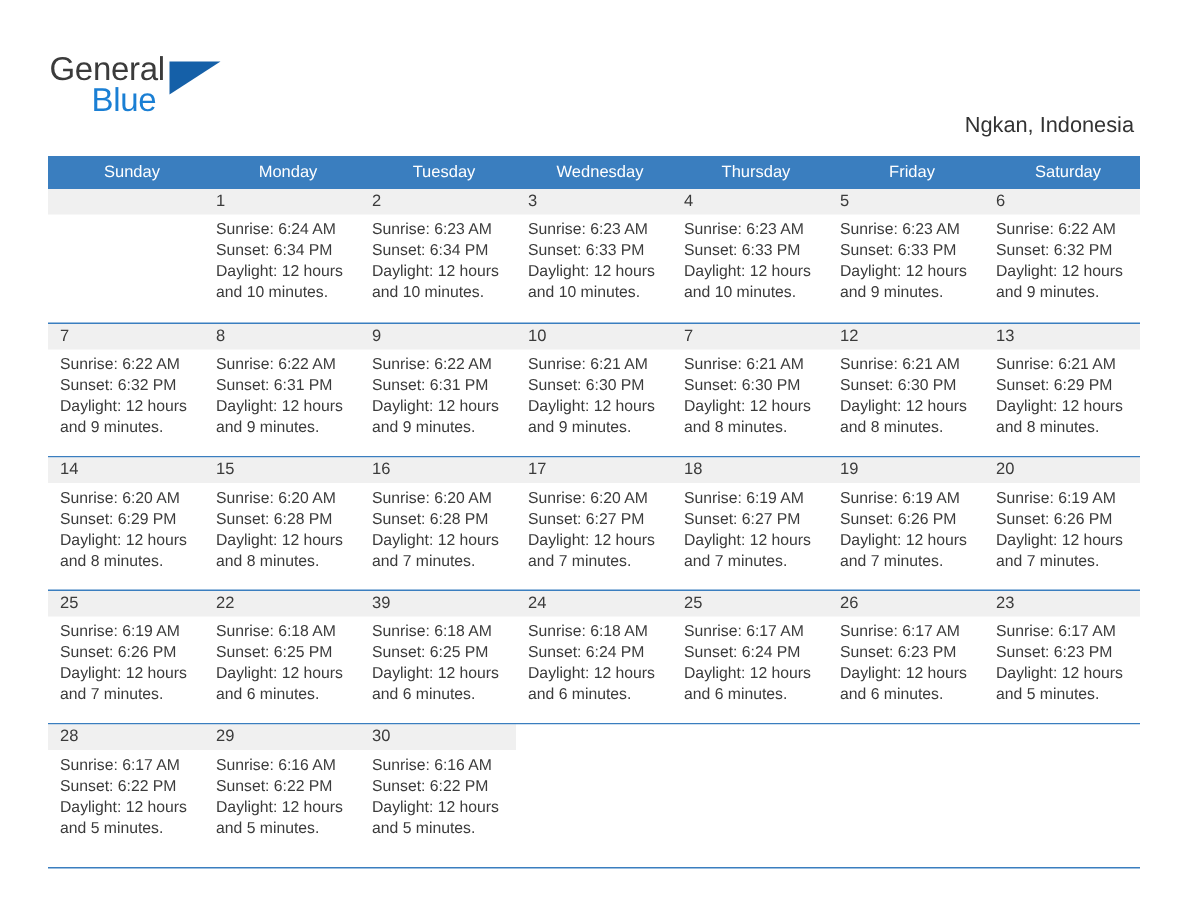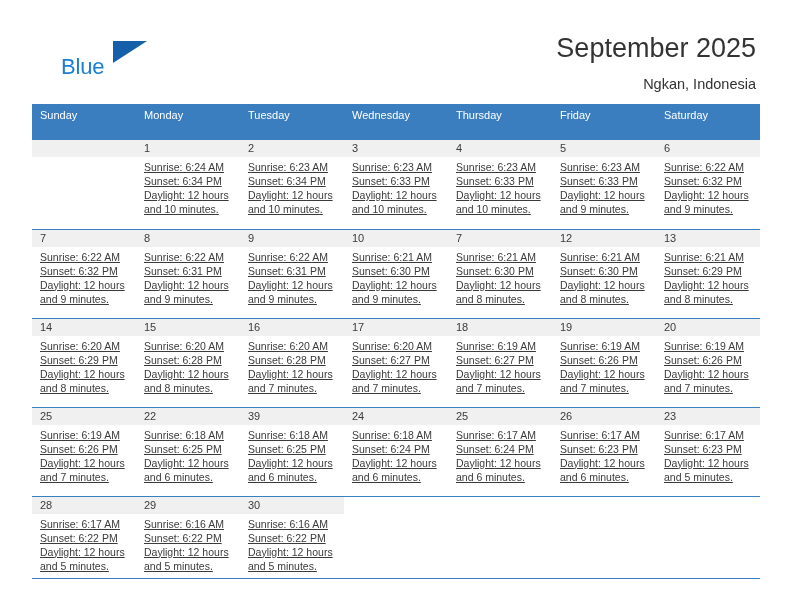--- a/index.html
+++ b/index.html
@@ -91,22 +91,22 @@
     top: 104px;
     width: 728px;
     border-collapse: collapse;
     table-layout: fixed;
   }
   .calendar th {
     background: #3a7ebf;
     color: #ffffff;
     font-size: 11px;
     font-weight: normal;
-    text-align: left;
-    padding: 5px 0 19px 8px;
+    text-align: center;
+    padding: 5px 0 5px 8px;
     height: 11px;
     border: none;
   }
   .calendar td {
     vertical-align: top;
     padding: 0;
     border: none;
     border-top: 1px solid #3a7ebf;
     height: 89px;
     box-sizing: border-box;
@@ -132,21 +132,20 @@
     background: #f0f0f0;
   }
   .cell-blank .daynum-band {
     background: #ffffff;
   }
   .cell-lines {
     padding: 3px 6px 0 8px;
     font-size: 10.5px;
     line-height: 14px;
     color: #3b3b3b;
-    text-decoration: underline;
   }
   .cell-lines div {
     white-space: nowrap;
   }
   .bottom-rule {
     position: absolute;
     left: 32px;
     top: 578px;
     width: 728px;
     height: 0;
@@ -154,25 +153,25 @@
   }
 </style>
 </head>
 <body>
 
 <div class="page">
 
   <div class="header">
 
     <div class="logo">
+      <span class="logo-general">General</span>
       <span class="logo-triangle"></span>
       <span class="logo-blue">Blue</span>
     </div>
 
-    <div class="title">September 2025</div>
     <div class="subtitle">Ngkan, Indonesia</div>
   </div>
 
   <table class="calendar">
     <thead>
       <tr>
         <th>Sunday</th>
         <th>Monday</th>
         <th>Tuesday</th>
         <th>Wednesday</th>

